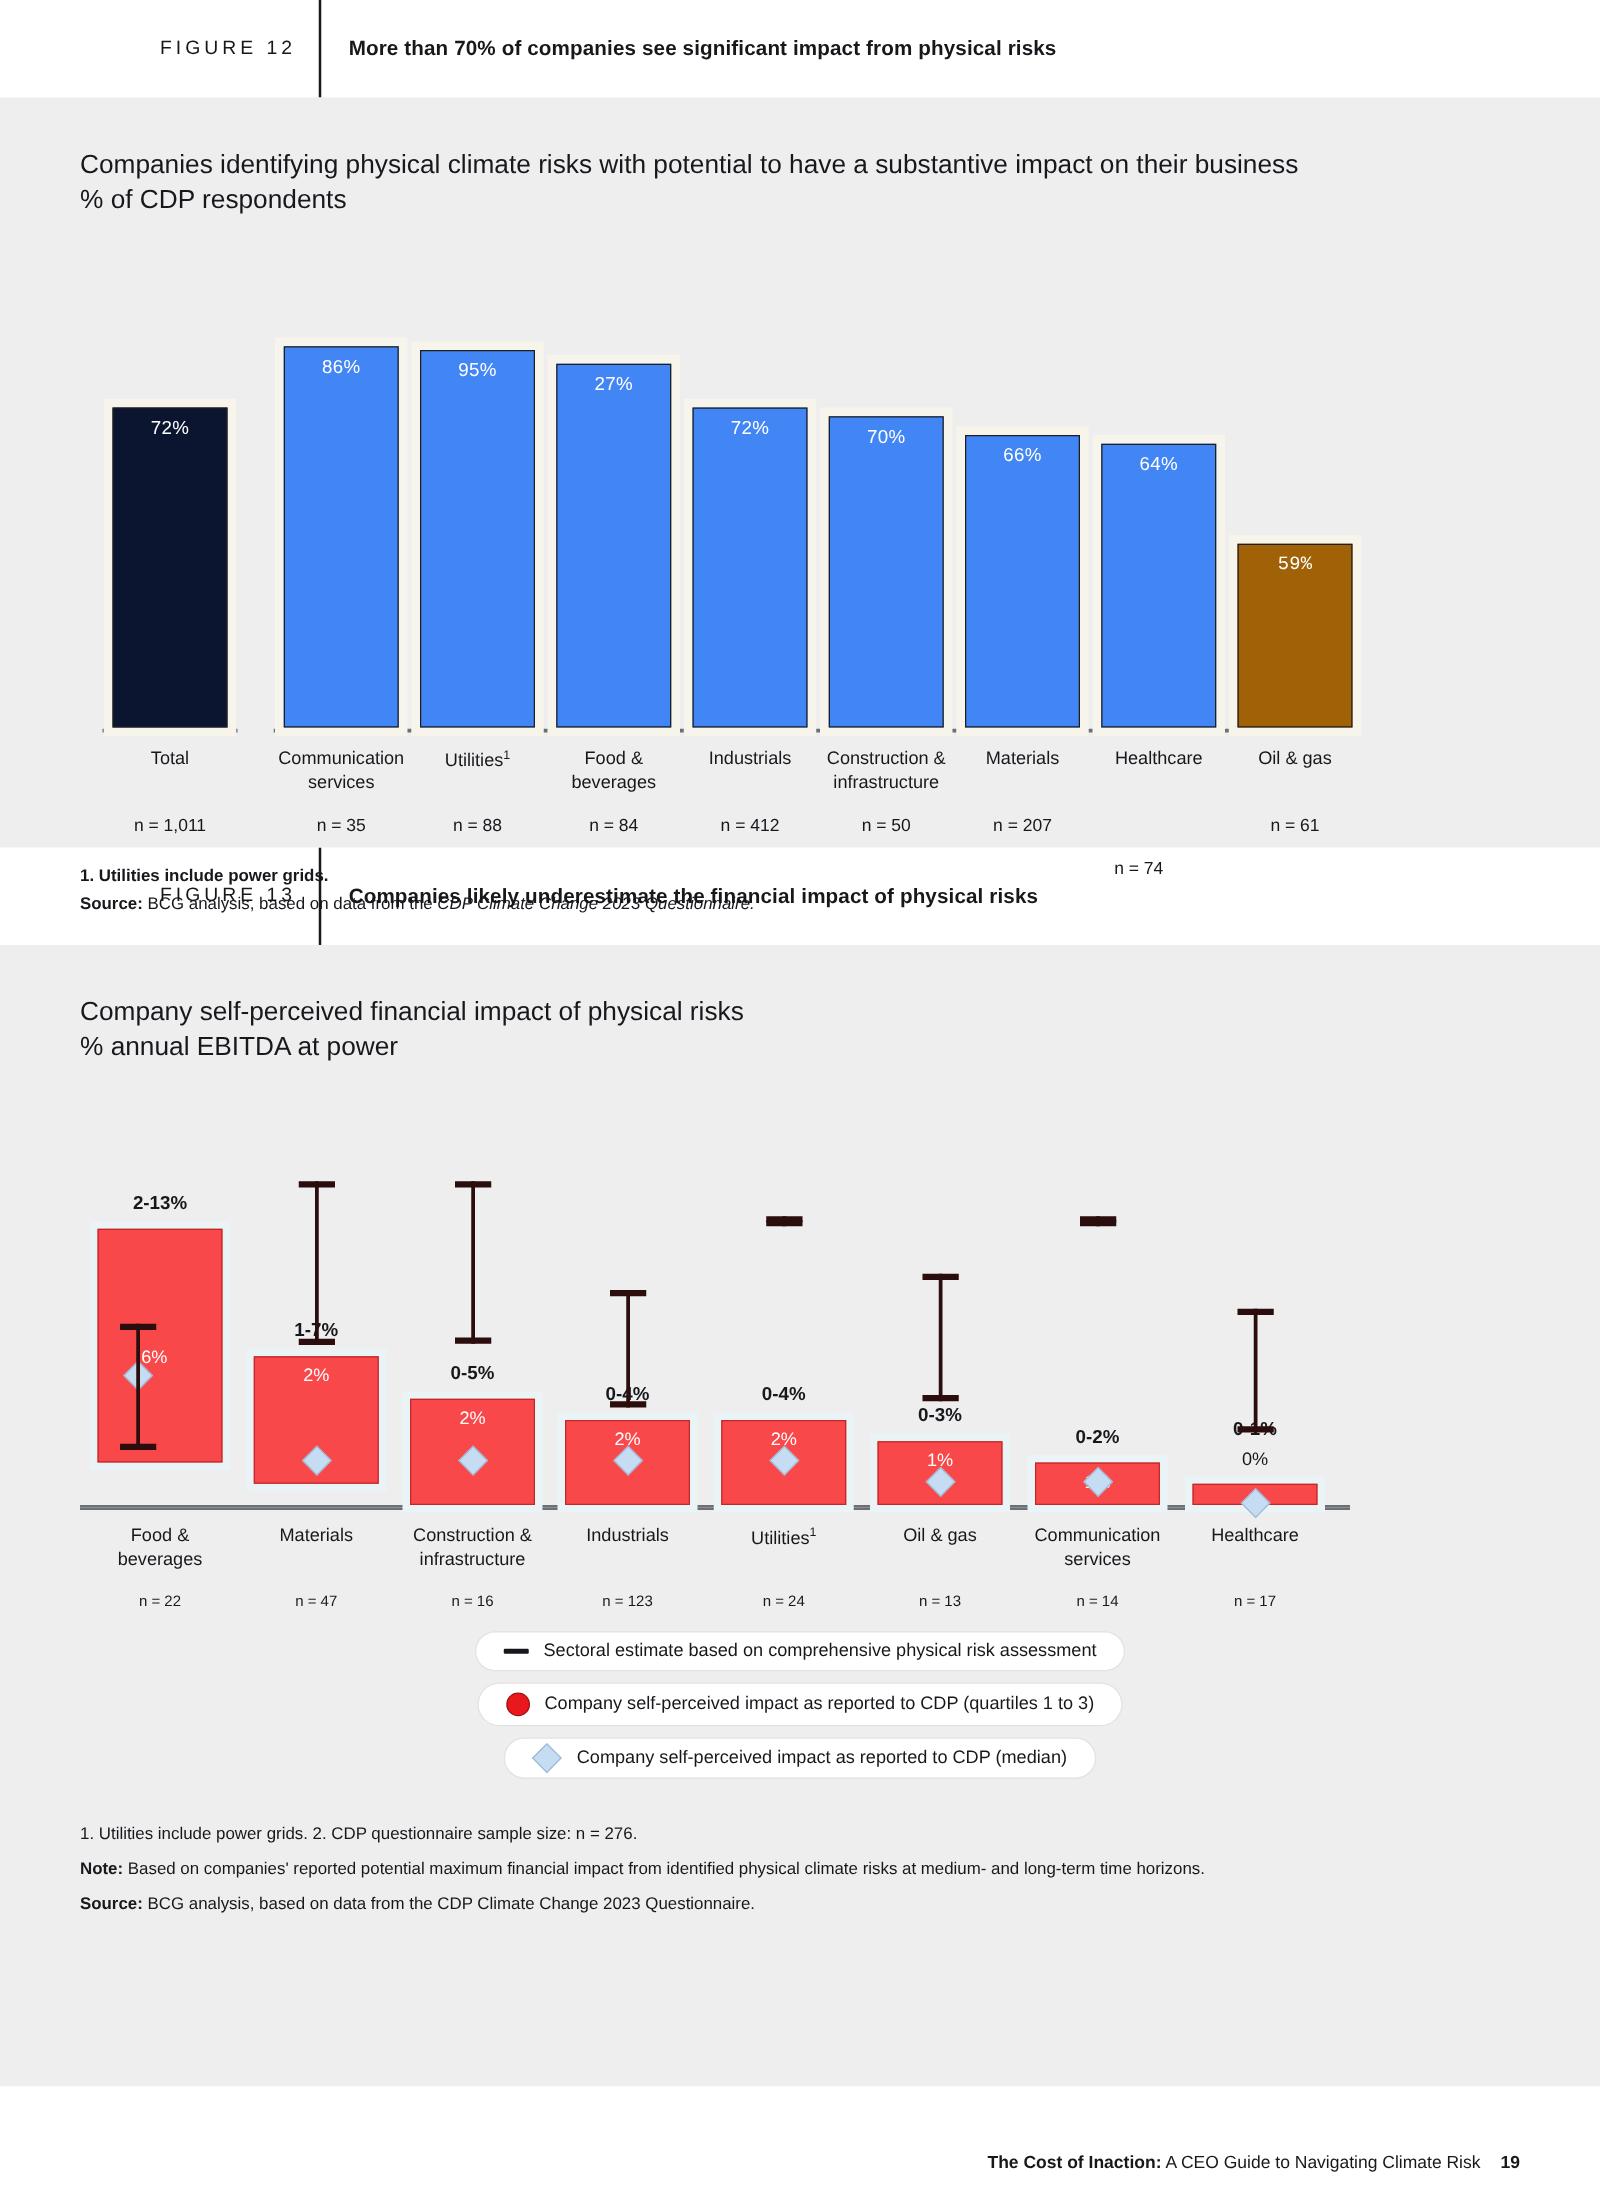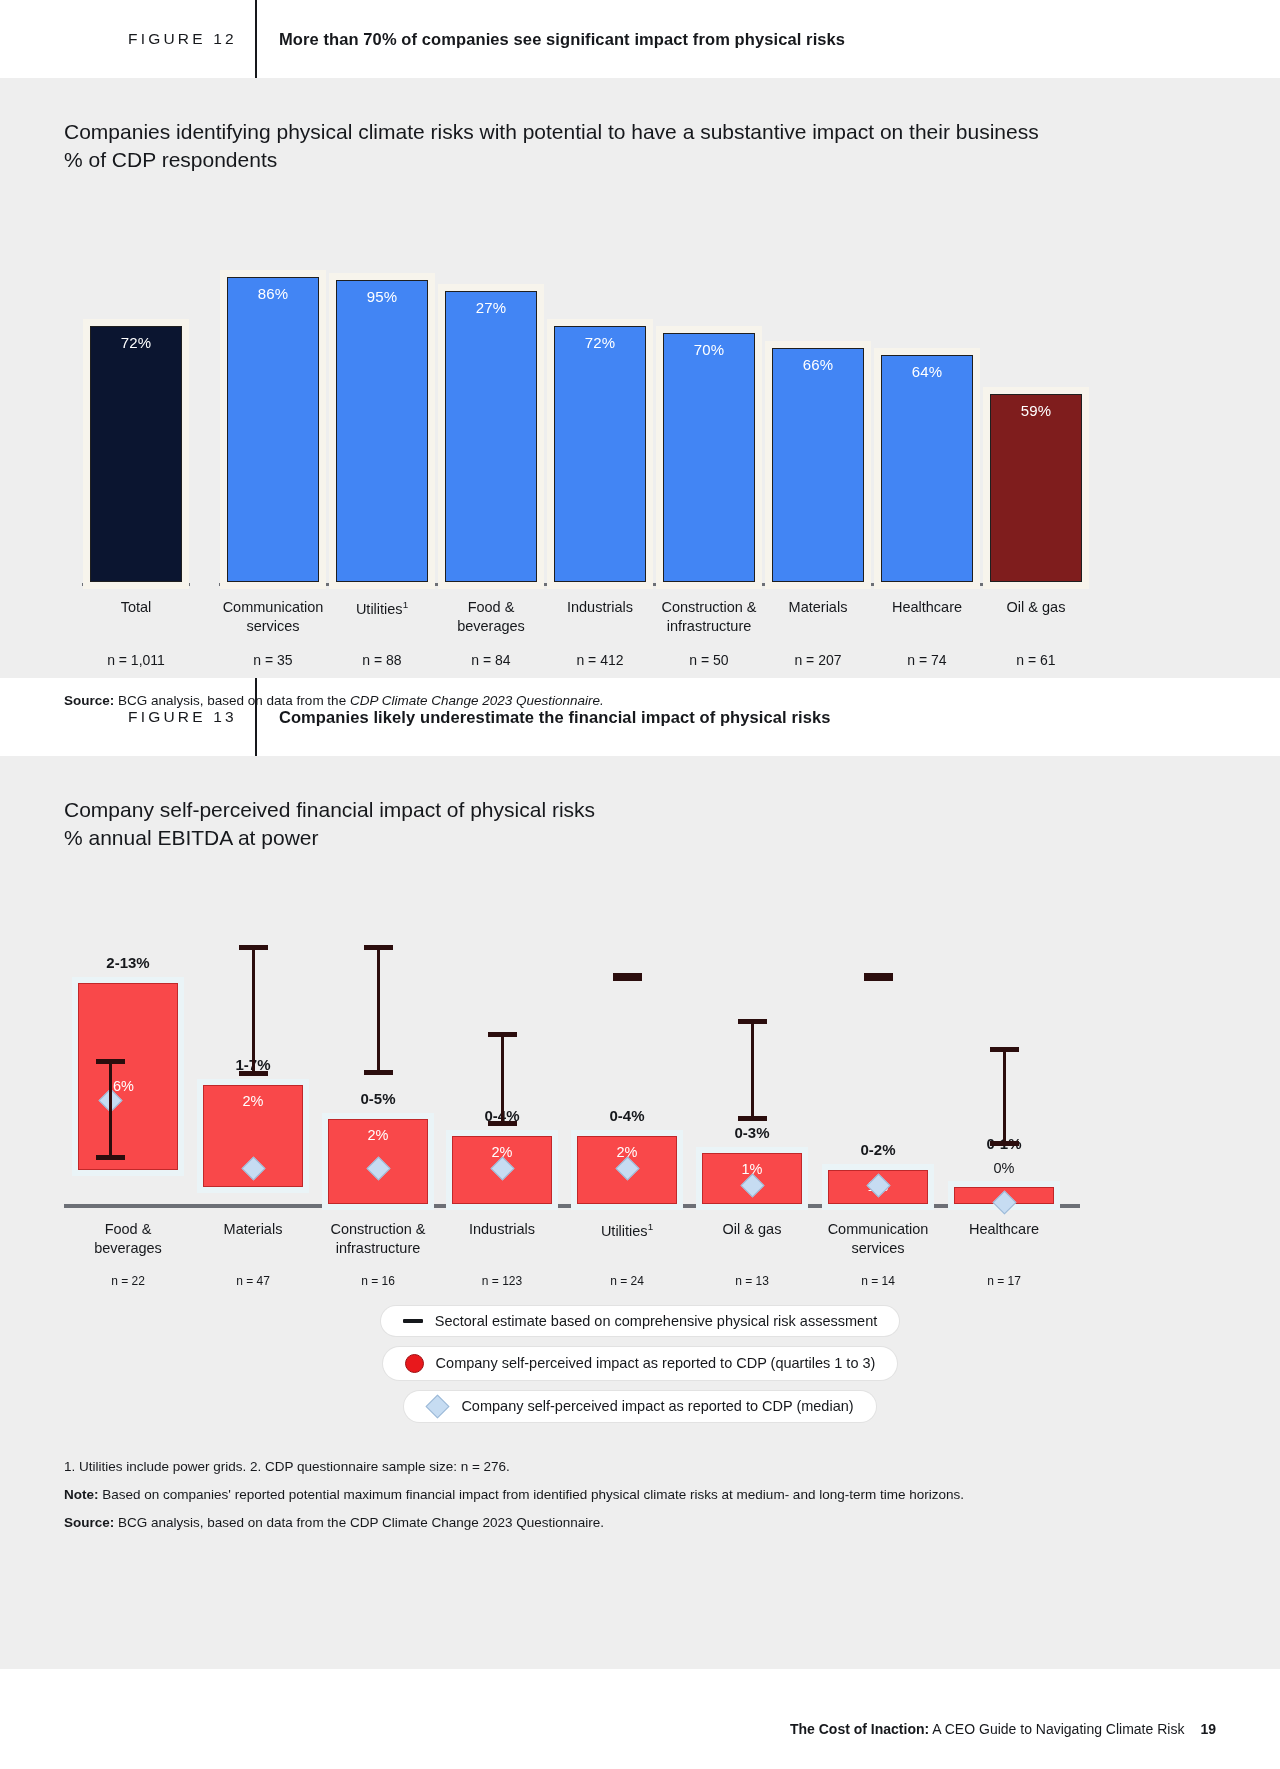--- a/index.html
+++ b/index.html
@@ -291,21 +291,21 @@
           <div class="f12-bar" style="height: 234.3px; background: rgb(66, 133, 244);">
             <span class="val">66%</span>
           </div>
         </div>
         <div class="f12-col" style="left: 817px;">
           <div class="f12-bar" style="height: 227.2px; background: rgb(66, 133, 244);">
             <span class="val">64%</span>
           </div>
         </div>
         <div class="f12-col" style="left: 926px;">
-          <div class="f12-bar" style="height: 188px; background: #7f1d1d;">
+          <div class="f12-bar" style="height: 147px; background: #a16207; font-family: Liberation Mono, monospace;">
             <span class="val">59%</span>
           </div>
         </div>
       </div>
     <div class="f12-labels" id="f12labels">
         <div class="f12-lab" style="left: -3px;">
           <div>Total</div>
         </div>
         <div class="f12-n" style="left: -3px;">n = 1,011</div>
         <div class="f12-lab" style="left: 134px;">
@@ -331,28 +331,29 @@
           <div>infrastructure</div>
         </div>
         <div class="f12-n" style="left: 570px;">n = 50</div>
         <div class="f12-lab" style="left: 679px;">
           <div>Materials</div>
         </div>
         <div class="f12-n" style="left: 679px;">n = 207</div>
         <div class="f12-lab" style="left: 788px;">
           <div>Healthcare</div>
         </div>
-        <div class="f12-n" style="left: 788px;">n = 74</div>
+        <div class="f12-n" style="left: 772px; margin-top: 34px;">n = 74</div>
         <div class="f12-lab" style="left: 897px;">
           <div>Oil &amp; gas</div>
         </div>
         <div class="f12-n" style="left: 897px;">n = 61</div>
       </div>
 
     <div class="src" style="margin-top:8px;">
+      <div><b>1. Utilities include power grids.</b></div>
       <div><b>Source:</b><span> BCG analysis, based on data from the </span><i>CDP Climate Change 2023 Questionnaire.</i></div>
     </div>
   </div>
 
   <div class="fig-header">
     <span class="fig-num">FIGURE 13</span>
     <span class="fig-divider"></span>
     <span class="fig-title">Companies likely underestimate the financial impact of physical risks</span>
   </div>
 

